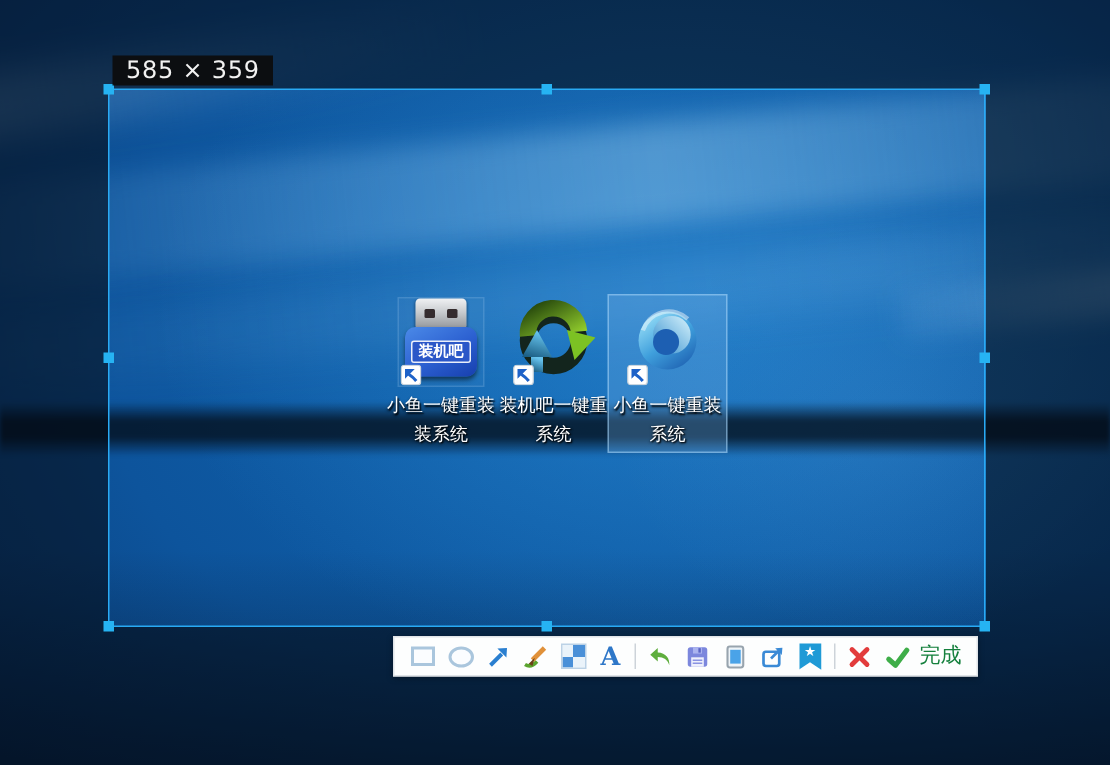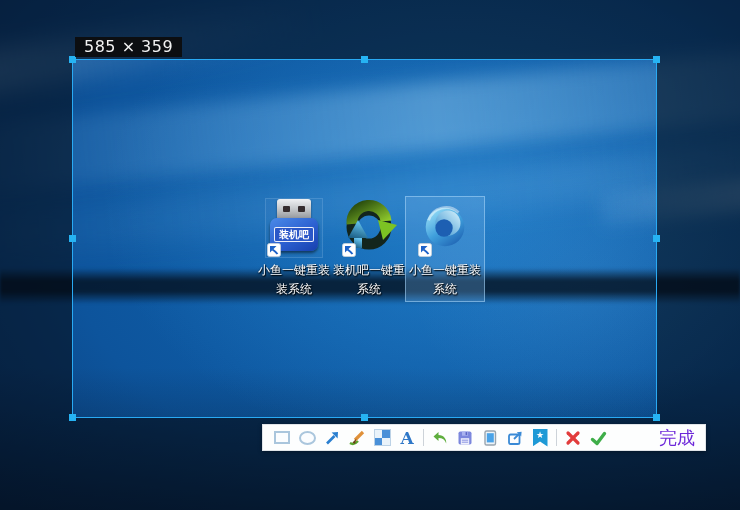--- a/index.html
+++ b/index.html
@@ -62,21 +62,21 @@
   .shape-rect{width:16px;height:13px;border:2px solid #aac6dd;background:#fbfdff;}
   .shape-ellipse{width:17px;height:14px;border:2px solid #aac6dd;border-radius:50%;background:#fbfdff;}
   .mosaic{width:15px;height:15px;display:grid;grid-template-columns:1fr 1fr;grid-template-rows:1fr 1fr;outline:1px solid #bcd2e6;}
   .mosaic i.b{background:#4a90d8;} .mosaic i.w{background:#eaf3fa;}
   .text-glyph{color:#2e77c8;font-family:"DejaVu Serif","Liberation Serif",serif;font-weight:bold;font-size:17px;line-height:18px;}
   .sep{width:1px;height:17px;background:#cdd3d9;flex:0 0 auto;}
   .pin-shape{width:15px;height:18px;background:#1f9ad6;clip-path:polygon(0 0,100% 0,100% 100%,50% 72%,0 100%);
     display:flex;justify-content:center;}
   .pin-star{color:#fff;font-size:9px;line-height:13px;}
   .confirm-btn{display:flex;align-items:center;gap:5px;cursor:pointer;flex:0 0 auto;}
-  .done-text{font-size:18px;color:#6d28d9;line-height:27px;margin-left:46px;}
+  .done-text{font-size:14px;color:#15803d;line-height:27px;}
 </style>
 </head>
 <body>
 
 <div class="stage">
 
   <div class="wallpaper">
     <div class="beam beam-corner"></div>
     <div class="beam beam-main"></div>
     <div class="beam beam-soft"></div>

